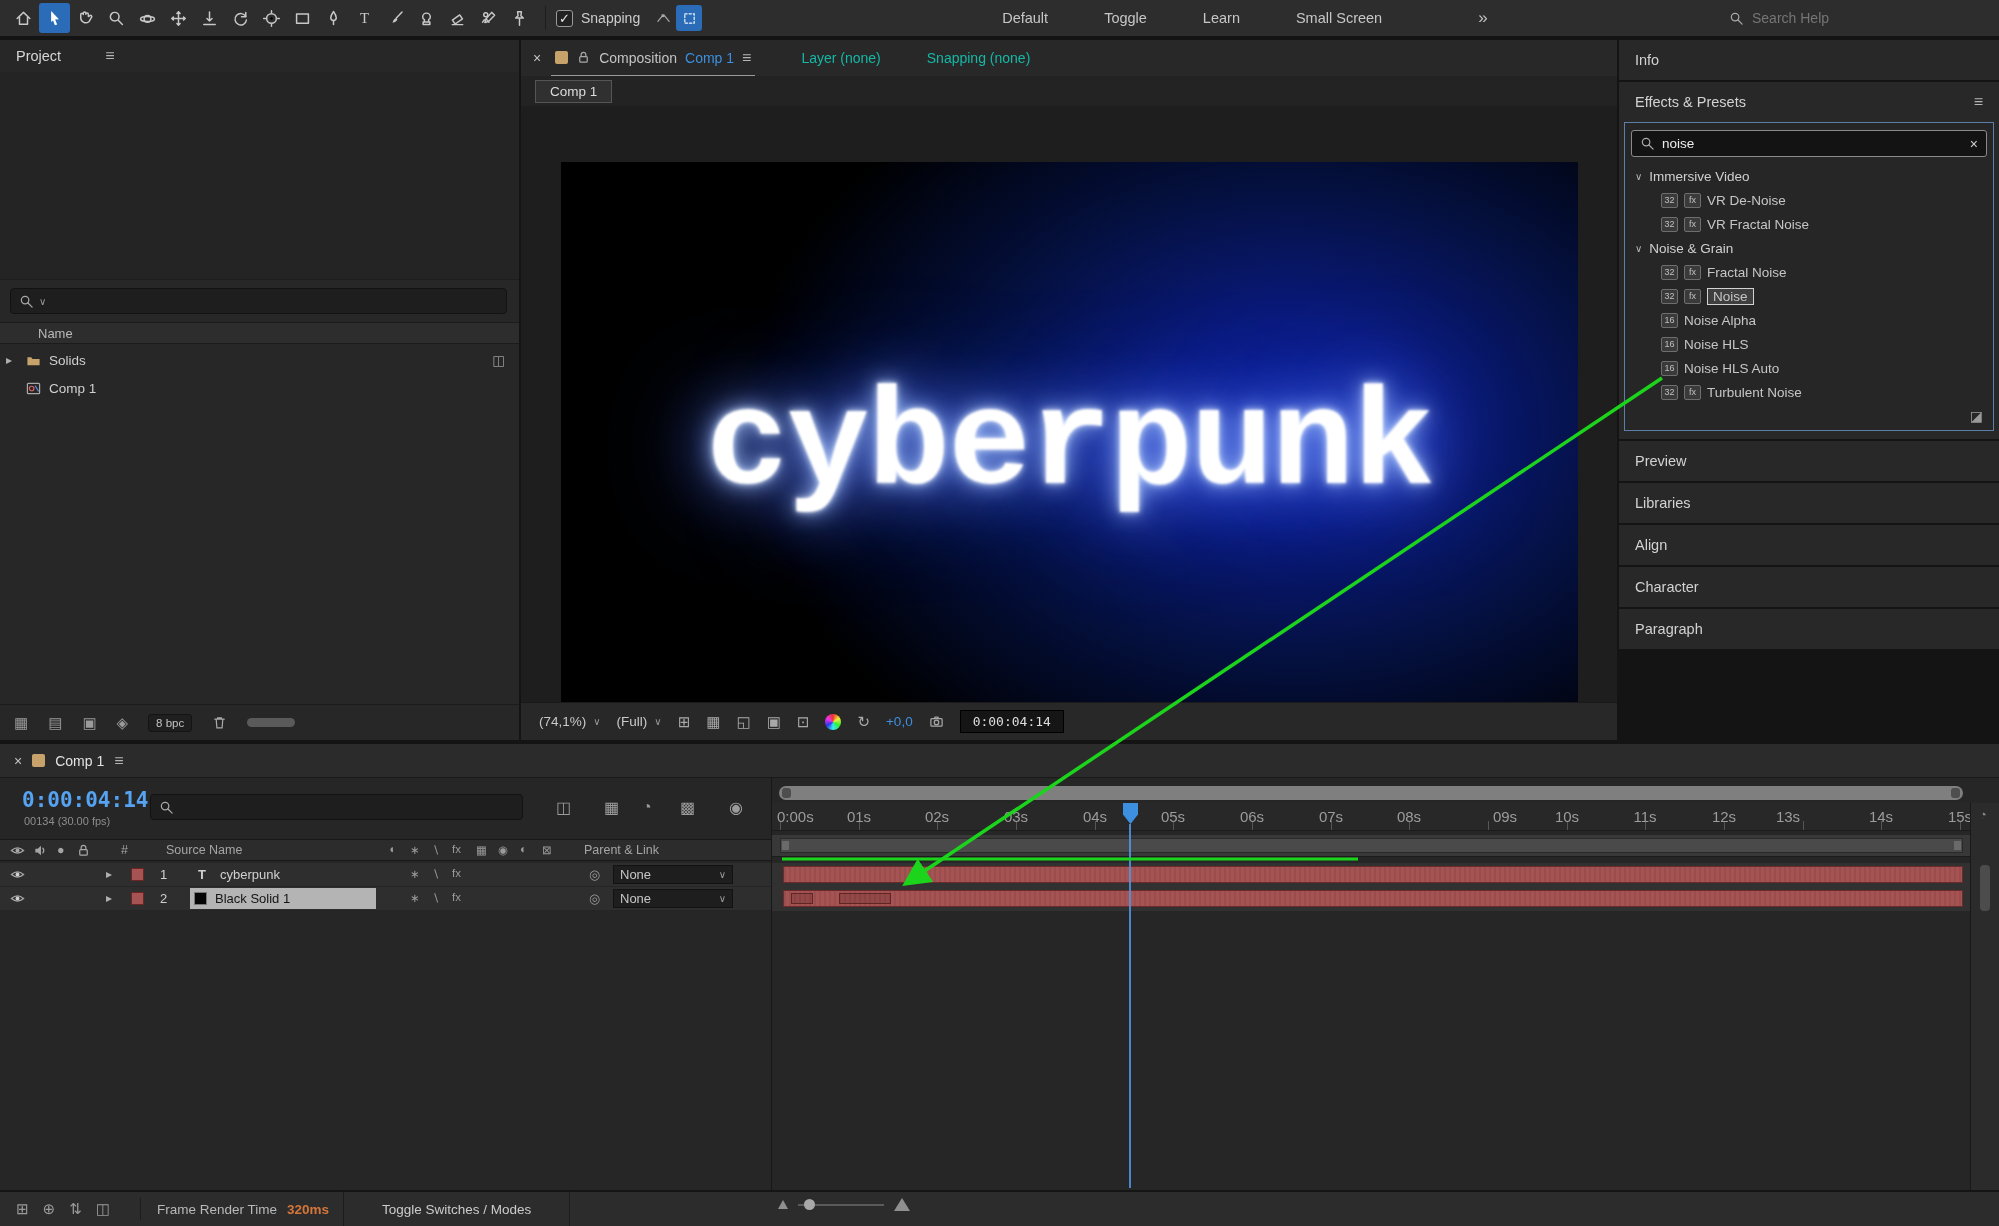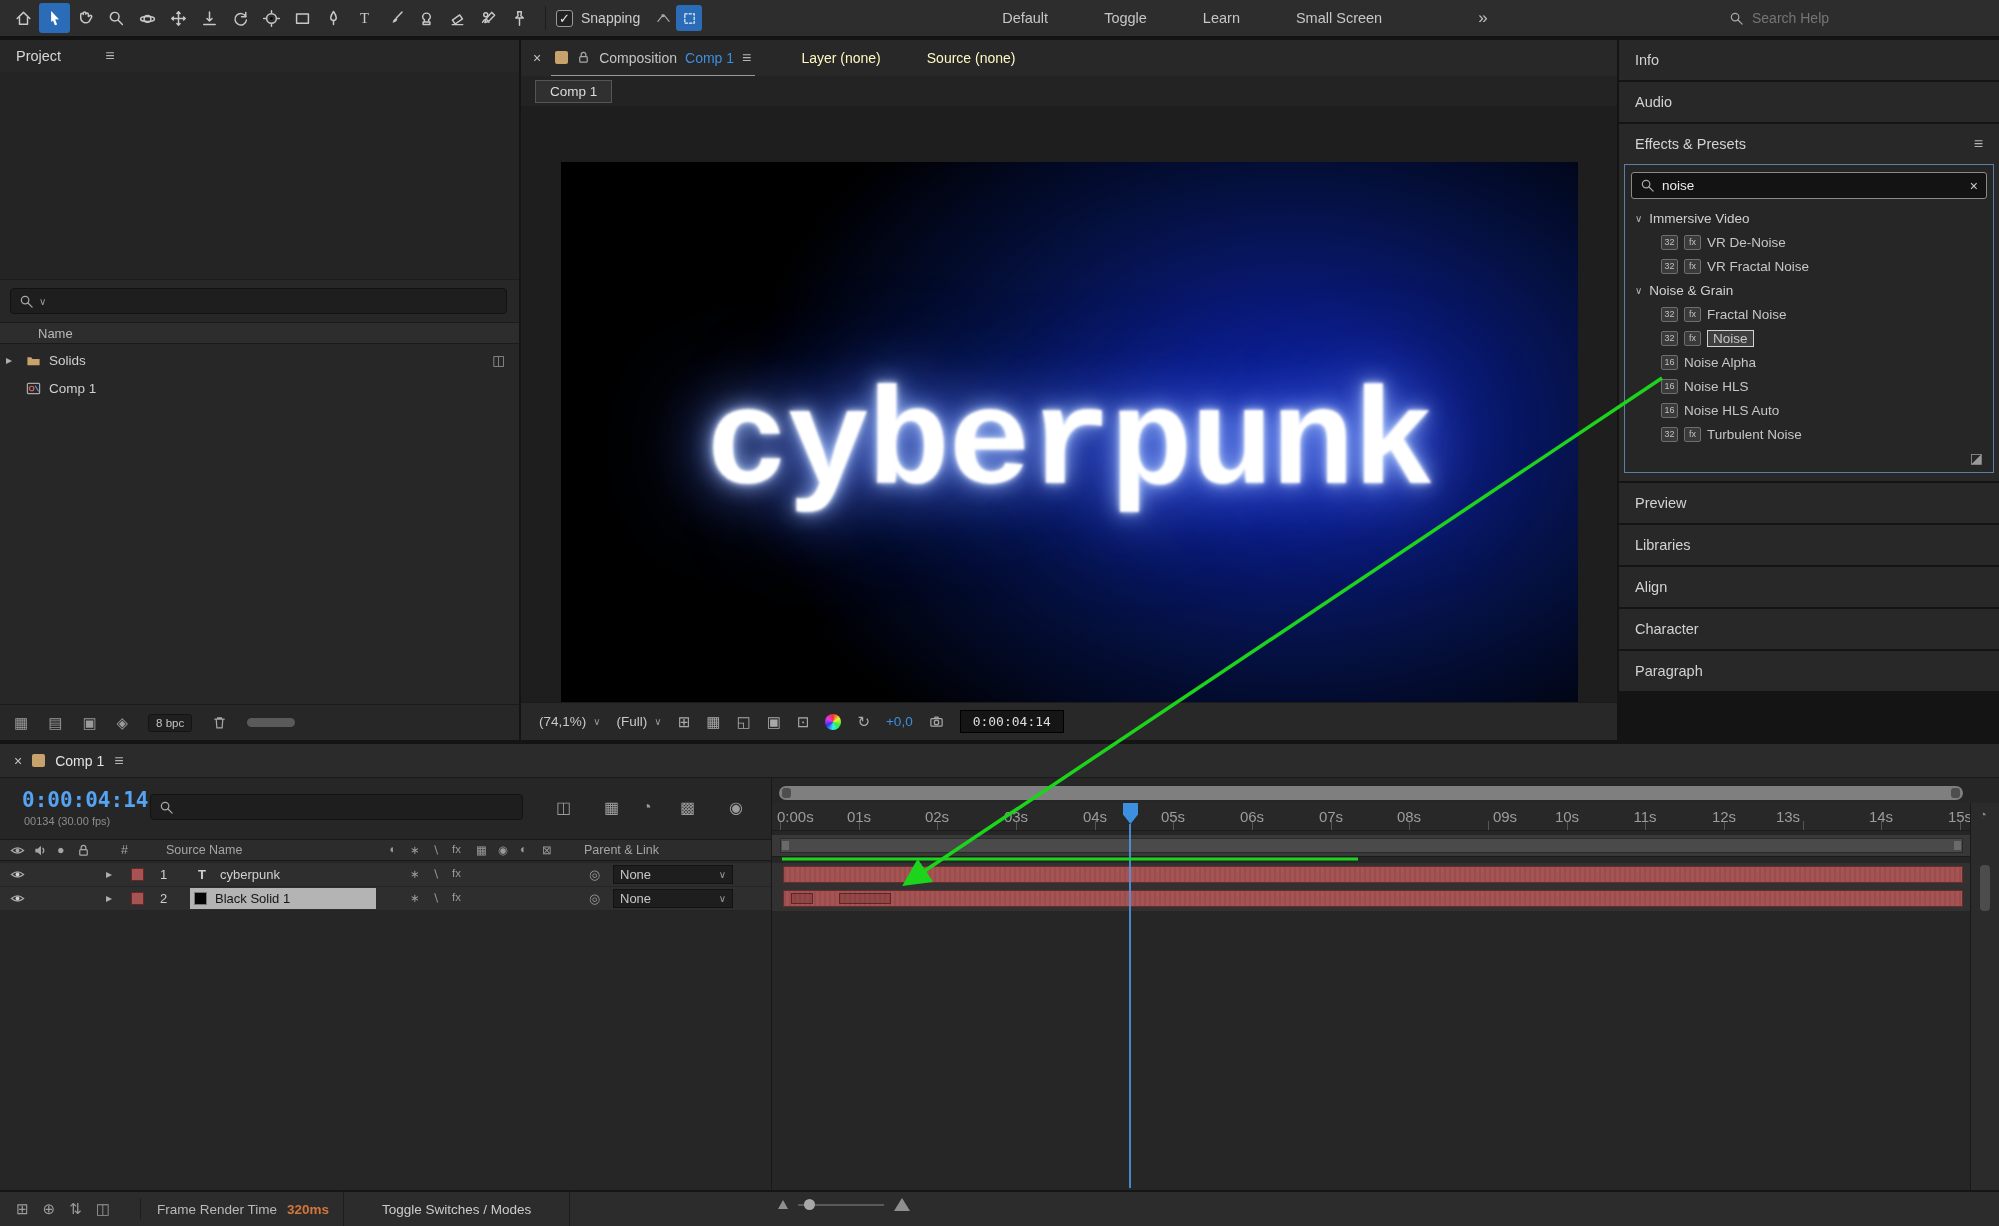--- a/index.html
+++ b/index.html
@@ -37,21 +37,21 @@
   #proj-foot{position:absolute;left:0;bottom:0;width:519px;height:36px;border-top:1px solid #1b1b1b;display:flex;align-items:center;gap:20px;padding:0 14px;color:#9b9b9b;font-size:15px}
   .bpc{font-size:11.5px;color:#c3c3c3;background:#1f1f1f;border:1px solid #141414;border-radius:3px;padding:2px 7px}
   .pill{width:48px;height:9px;border-radius:5px;background:#5a5a5a}
 
   
   #comp{position:absolute;left:521px;top:40px;width:1096px;height:700px;background:#232323}
   #ctabs{height:36px;background:#282828;display:flex;align-items:center;gap:10px;padding:0 12px;font-size:14px;color:#c4c4c4}
   .activetab{display:flex;align-items:center;gap:8px;border-bottom:1px solid #9a9a9a;height:36px;padding:0 4px}
   .tansq{width:13px;height:13px;background:var(--tab-tan,#c7a26b);border-radius:2px}
   .bluetxt{color:var(--accent-blue,#3d8fe0)}
-  .dimtab{margin-left:36px;color:#fef9c3}
+  .dimtab{margin-left:36px;color:#14b8a6}
   #cnav{height:30px;display:flex;align-items:center;padding:0 14px}
   .crumb{border:1px solid #555;background:#303030;padding:3px 14px;font-size:13.5px;color:#dcdcdc}
   #cview{position:absolute;left:0;top:66px;width:1096px;height:596px;background:#1e1e1e}
   #compimg{position:absolute;left:40px;top:56px;width:1017px;height:568px;background:radial-gradient(ellipse 62% 80% at 72% 46%, var(--comp-glow-blue,#0d1f96) 0%, #0a1a7e 22%, #04103f 52%, #000 88%);display:flex;align-items:center;justify-content:center}
   #ctext{font-family:"Liberation Mono","DejaVu Sans Mono",monospace;font-weight:bold;font-size:138px;color:#fff;letter-spacing:-2px;filter:blur(1.1px);text-shadow:0 0 6px #d8e6ff,0 0 22px #9fc0ff,0 0 60px #5f82ff,0 0 110px #3f5aff}
   #cbar{position:absolute;left:0;bottom:0;width:1096px;height:38px;background:#282828;border-top:1px solid #1a1a1a;display:flex;align-items:center;gap:16px;padding:0 18px;color:#c9c9c9;font-size:13.5px}
   .dd{display:flex;align-items:center;gap:7px}
   .ddarrow{font-size:10px;color:#9a9a9a}
   .cbtn{font-size:15px;color:#a9a9a9}
   .wheel{width:16px;height:16px;border-radius:50%;background:conic-gradient(#e33,#ee3,#3e3,#3ee,#33e,#e3e,#e33)}
@@ -348,21 +348,21 @@
     <div class="activetab">
       <span class="tansq"></span>
       <svg class="si" viewBox="0 0 16 16">
           <use href="#sym-lock"></use>
         </svg>
       <span>Composition</span>
       <span class="bluetxt">Comp 1</span>
       <span class="menu-glyph">≡</span>
     </div>
     <span class="dimtab">Layer (none)</span>
-    <span class="dimtab">Source (none)</span>
+    <span class="dimtab">Snapping (none)</span>
   </div>
   <div id="cnav">
     <span class="crumb">Comp 1</span>
   </div>
   <div id="cview">
     <div id="compimg">
       <span id="ctext">cyberpunk</span>
     </div>
   </div>
   <div id="cbar">
@@ -386,23 +386,20 @@
         <use href="#sym-camera"></use>
       </svg>
     <span class="tcbox">0:00:04:14</span>
   </div>
 </div>
 
 <div id="rightcol">
   <div class="rhdr">
       <span>Info</span>
     </div>
-  <div class="rhdr">
-      <span>Audio</span>
-    </div>
 
   <div id="fxpanel">
     <div class="rhdr">
       <span>Effects &amp; Presets</span>
       <span class="menu-glyph">≡</span>
     </div>
     <div id="fxbody">
       <div id="fxsearch">
         <svg class="si" viewBox="0 0 16 16">
             <use href="#sym-search"></use>

